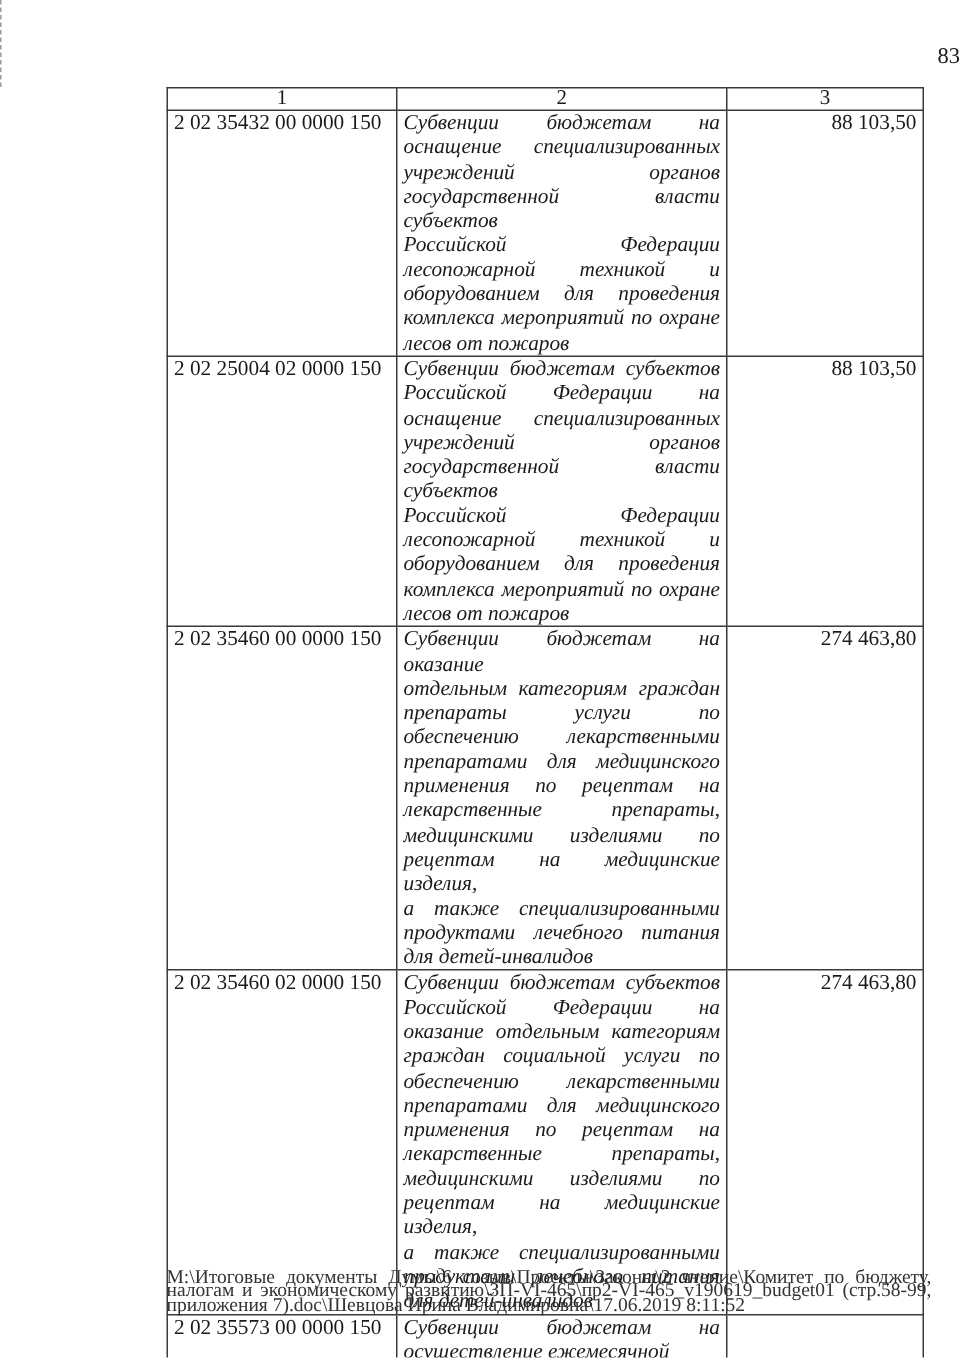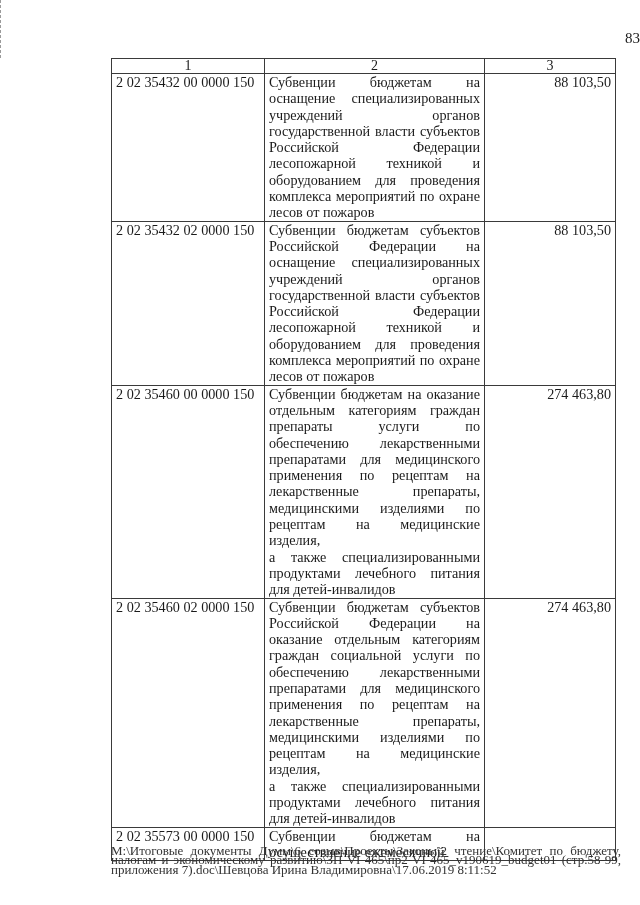--- a/index.html
+++ b/index.html
@@ -14,21 +14,21 @@
     table.budget {
       position: absolute; left: 111px; top: 58px; width: 504px;
       border-collapse: collapse; table-layout: fixed; font-size: 14.2px; line-height: 16.3px;
     }
     table.budget td { border: 1px solid #3a3a3a; padding: 0 4px; vertical-align: top; }
     table.budget col.c1 { width: 153px; }
     table.budget col.c2 { width: 220px; }
     table.budget col.c3 { width: 131px; }
     tr.head td { text-align: center; height: 14px; line-height: 14px; font-size: 14px; padding: 0; }
     td.code { white-space: nowrap; padding-left: 5px; }
-    td.desc { text-align: justify; text-align-last: left; padding: 0 4px 0 4px; }
+    td.desc { text-align: justify; text-align-last: left; padding: 0 4px 0 4px; font-style: italic; }
     td.desc span.line { display: block; text-align: justify; text-align-last: justify; }
     td.desc span.line.last { text-align-last: left; }
     td.amount { vertical-align: bottom; text-align: right; padding-right: 4px; margin-left: 38px; }
     .footer { position: absolute; left: 111px; top: 846px; width: 510px;
       font-size: 13px; line-height: 9.4px; color: #333; text-align: justify; }
   </style>
 </head>
 <body>
 
 <div class="edge-mark"></div>
@@ -56,21 +56,21 @@
           <span class="line">государственной власти субъектов</span>
           <span class="line">Российской Федерации</span>
           <span class="line">лесопожарной техникой и</span>
           <span class="line">оборудованием для проведения</span>
           <span class="line">комплекса мероприятий по охране</span>
           <span class="line last">лесов от пожаров</span>
         </td>
         <td class="amount">88 103,50</td>
       </tr>
       <tr>
-        <td class="code">2 02 35432 02 0000 150</td>
+        <td class="code">2 02 25004 02 0000 150</td>
         <td class="desc">
           <span class="line">Субвенции бюджетам субъектов</span>
           <span class="line">Российской Федерации на</span>
           <span class="line">оснащение специализированных</span>
           <span class="line">учреждений органов</span>
           <span class="line">государственной власти субъектов</span>
           <span class="line">Российской Федерации</span>
           <span class="line">лесопожарной техникой и</span>
           <span class="line">оборудованием для проведения</span>
           <span class="line">комплекса мероприятий по охране</span>

